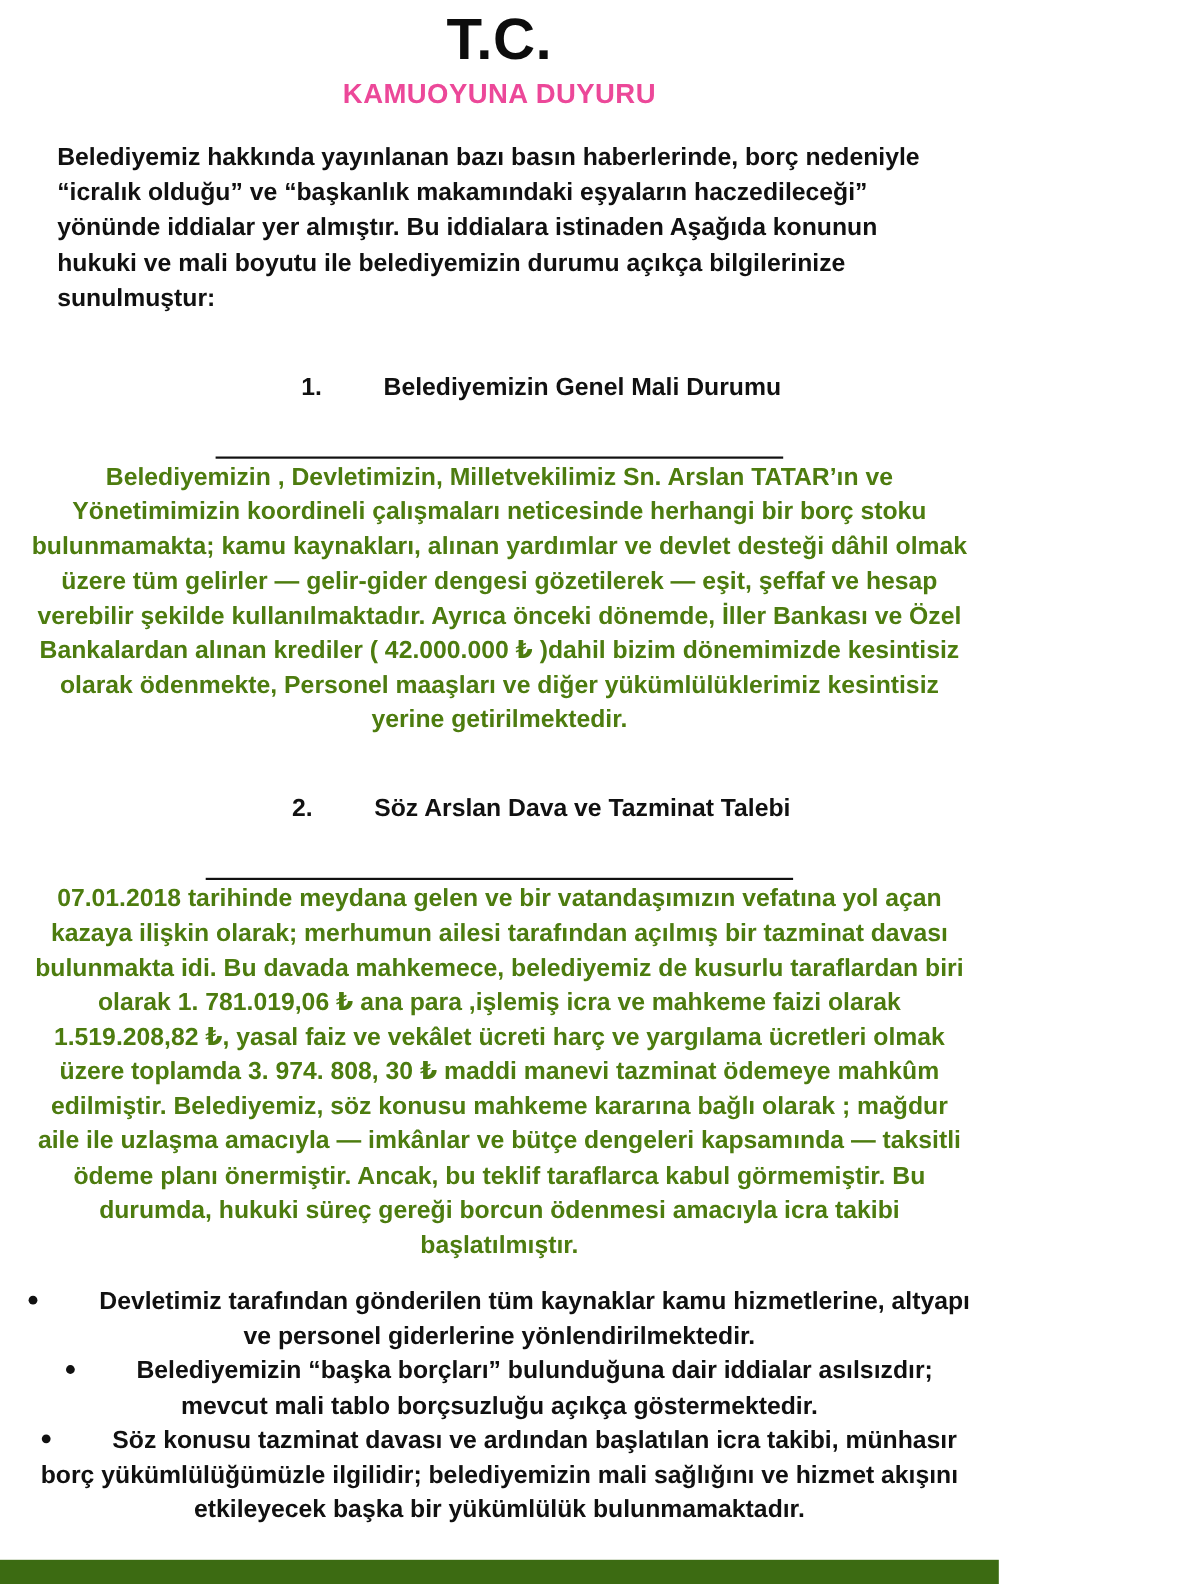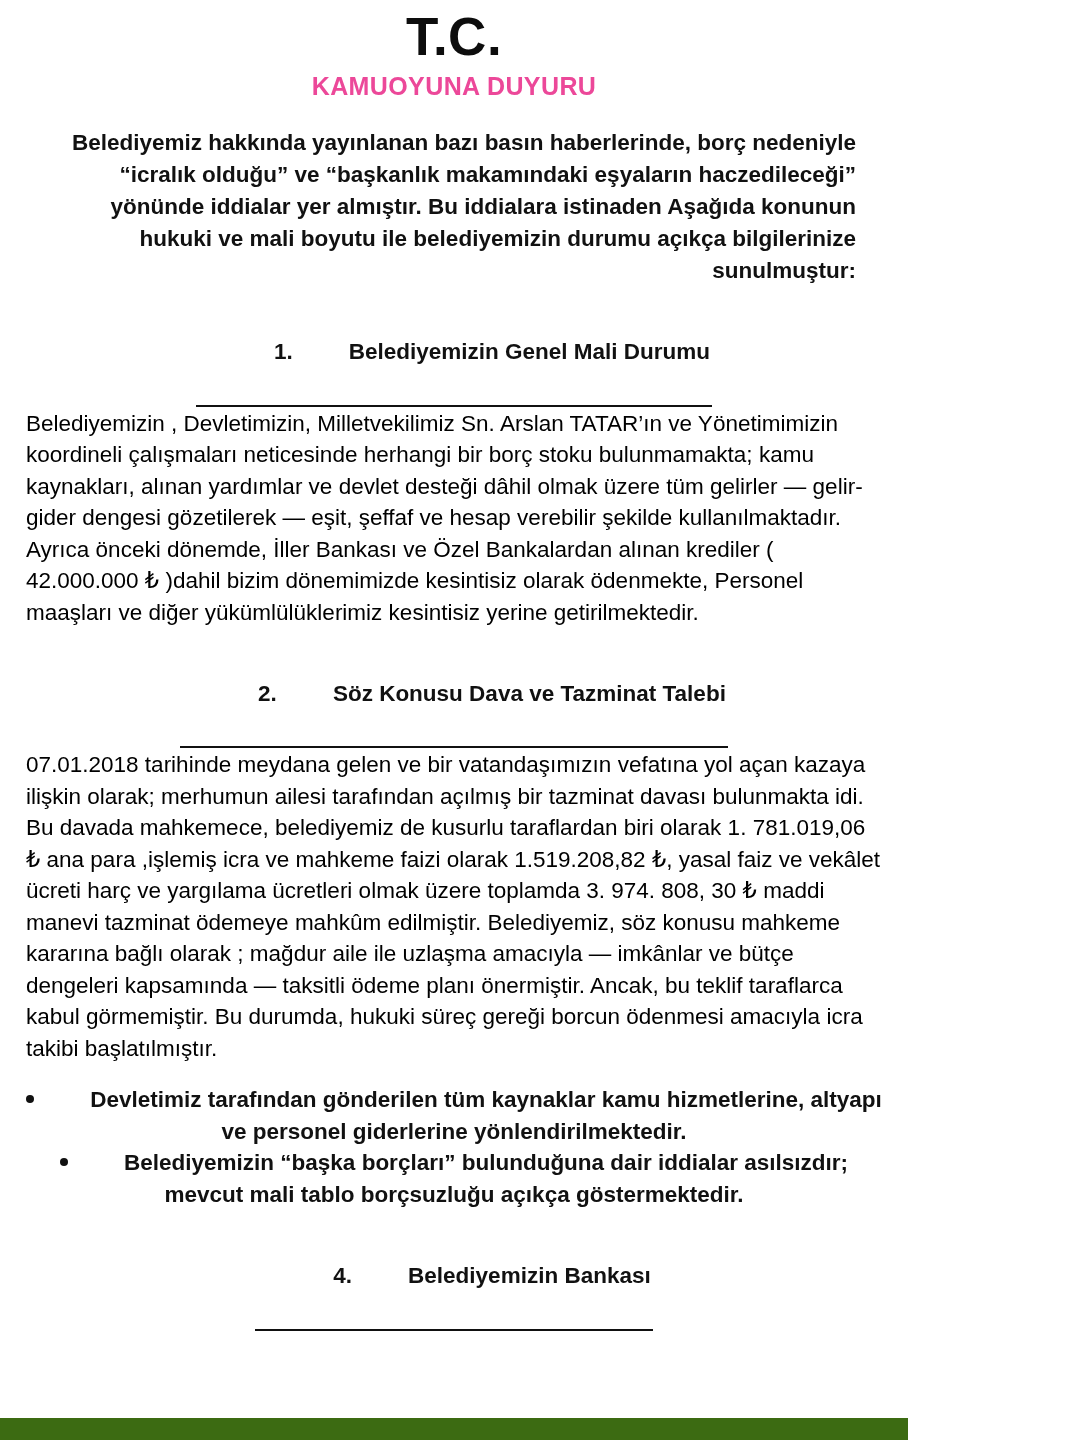--- a/index.html
+++ b/index.html
@@ -53,61 +53,62 @@
     font-weight: 600;
     letter-spacing: 0.4px;
     line-height: 1.2;
     color: #ec4899;
     margin: 8px 0 0 0;
   }
 
   
   .intro {
     margin: 26px 30px 0 30px;
-    text-align: right;
+    text-align: left;
     font-size: 22.5px;
     font-weight: 700;
     line-height: 1.42;
     color: #111111;
   }
 
   .section {
     margin-top: 20px;
   }
   .section-heading {
     text-align: center;
     font-size: 22.5px;
     font-weight: 700;
     color: #111111;
     line-height: 1.35;
     margin-bottom: 1px;
   }
   .section-heading .hd-inner {
     display: inline-block;
     border-bottom: 2px solid #111111;
-    padding: 0 2px 7px 2px;
+    padding: 0 2px 17px 2px;
     white-space: pre;
   }
   .section-heading .hd-num {
     display: inline-block;
   }
   .section-heading .hd-gap {
     display: inline-block;
     width: 56px;
   }
   .section-heading .hd-lead {
     display: inline-block;
     width: 26px;
   }
 
   .section-body {
+    text-align: center;
     font-size: 22.5px;
-    font-weight: 400;
+    font-weight: 700;
     line-height: 1.40;
-    color: #000000;
+    color: #4d7c0f;
     margin: 0 4px;
   }
 
   .bullet-list {
     list-style: none;
     margin: 0;
     padding: 0;
   }
   .bullet-item {
     text-align: center;
@@ -157,30 +158,31 @@
       <span class="hd-inner">
         <span class="hd-lead"></span><span class="hd-num">1.</span><span class="hd-gap"></span><span>Belediyemizin Genel Mali Durumu</span>
       </span>
     </div>
     <p class="section-body">Belediyemizin , Devletimizin, Milletvekilimiz Sn. Arslan TATAR’ın ve Yönetimimizin koordineli çalışmaları neticesinde herhangi bir borç stoku bulunmamakta; kamu kaynakları, alınan yardımlar ve devlet desteği dâhil olmak üzere tüm gelirler — gelir-gider dengesi gözetilerek — eşit, şeffaf ve hesap verebilir şekilde kullanılmaktadır. Ayrıca önceki dönemde, İller Bankası ve Özel Bankalardan alınan krediler ( 42.000.000 ₺ )dahil bizim dönemimizde kesintisiz olarak ödenmekte, Personel maaşları ve diğer yükümlülüklerimiz kesintisiz yerine getirilmektedir.</p>
   </section>
 
   <section class="section">
     <div class="section-heading">
       <span class="hd-inner">
-        <span class="hd-lead"></span><span class="hd-num">2.</span><span class="hd-gap"></span><span>Söz Konusu Dava ve Tazminat Talebi</span>
+        <span class="hd-lead"></span><span class="hd-num">2.</span><span class="hd-gap"></span><span>Söz Arslan Dava ve Tazminat Talebi</span>
       </span>
     </div>
     <p class="section-body">07.01.2018 tarihinde meydana gelen ve bir vatandaşımızın vefatına yol açan kazaya ilişkin olarak; merhumun ailesi tarafından açılmış bir tazminat davası bulunmakta idi. Bu davada mahkemece, belediyemiz de kusurlu taraflardan biri olarak 1. 781.019,06 ₺  ana para ,işlemiş icra ve mahkeme faizi olarak  1.519.208,82 ₺,   yasal faiz ve vekâlet ücreti harç ve yargılama ücretleri olmak üzere toplamda  3. 974. 808, 30 ₺ maddi manevi tazminat ödemeye mahkûm edilmiştir. Belediyemiz, söz konusu mahkeme kararına bağlı olarak ; mağdur aile ile uzlaşma amacıyla — imkânlar ve bütçe dengeleri kapsamında — taksitli ödeme planı önermiştir. Ancak, bu teklif taraflarca kabul görmemiştir. Bu durumda, hukuki süreç gereği borcun ödenmesi amacıyla icra takibi başlatılmıştır.</p>
   </section>
 
   <section class="section">
     <ul class="bullet-list">
       <li class="bullet-item"><span class="dot"></span><span>Devletimiz tarafından gönderilen tüm kaynaklar kamu hizmetlerine, altyapı ve personel giderlerine yönlendirilmektedir.</span></li>
       <li class="bullet-item"><span class="dot"></span><span>Belediyemizin “başka borçları” bulunduğuna dair iddialar asılsızdır; mevcut mali tablo borçsuzluğu açıkça göstermektedir.</span></li>
+      <li class="bullet-item"><span class="dot"></span><span>Söz konusu tazminat davası ve ardından başlatılan icra takibi, münhasır borç yükümlülüğümüzle ilgilidir; belediyemizin mali sağlığını ve hizmet akışını etkileyecek başka bir yükümlülük bulunmamaktadır.</span></li>
     </ul>
   </section>
 
   <section class="section">
     <div class="section-heading">
       <span class="hd-inner">
         <span class="hd-lead"></span><span class="hd-num">4.</span><span class="hd-gap"></span><span>Belediyemizin Bankası</span>
       </span>
     </div>
 

